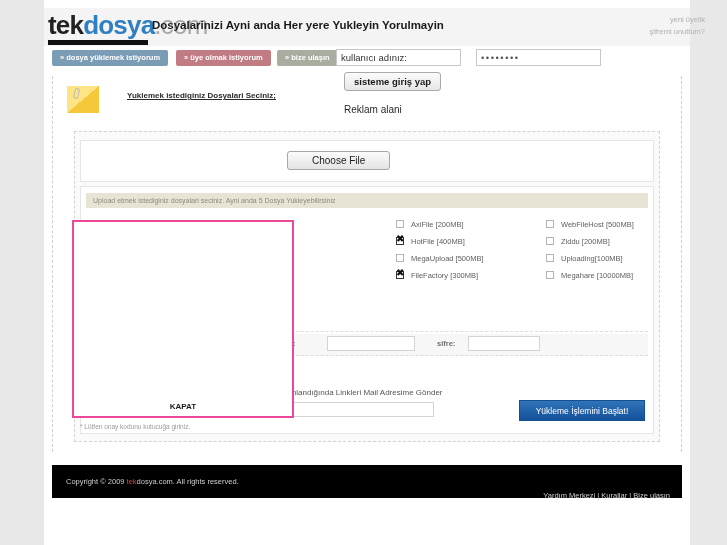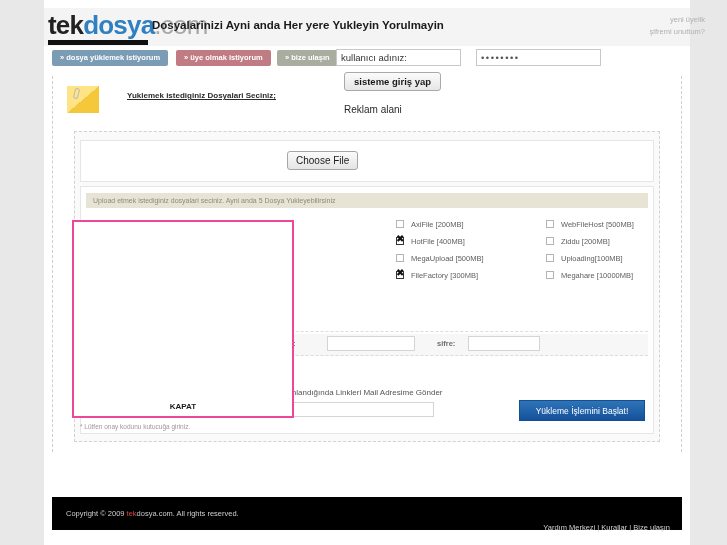--- a/index.html
+++ b/index.html
@@ -183,21 +183,21 @@
     position: absolute;
     left: 80px; top: 140px;
     width: 574px; height: 42px;
     background: #ffffff;
     border: 1px solid #e6e6e6;
   }
   .choose-btn {
     position: absolute;
     left: 287px; top: 151px;
     height: 19px;
-    padding: 0 8px;
+    padding: 0 24px;
     background: linear-gradient(#fbfbfb,#e4e4e4);
     border: 1px solid #a6a6a6;
     border-radius: 3px;
     font-size: 10px;
     color: #1a1a1a;
     line-height: 18px;
     white-space: nowrap;
   }
 
   
@@ -367,21 +367,20 @@
     font-weight: bold;
     color: #1a1a1a;
   }
 
   
   .footer {
     position: absolute;
     left: 52px; top: 465px;
     width: 630px; height: 33px;
     background: #000000;
-    margin-top: 32px;
   }
   .footer-left {
     position: absolute;
     left: 14px; top: 12px;
     font-size: 7.5px;
     color: #cfcfcf;
     white-space: nowrap;
   }
   .footer-left .brand1 { color:#d6453f; }
   .footer-left .brand2 { color:#c8c8c8; }

